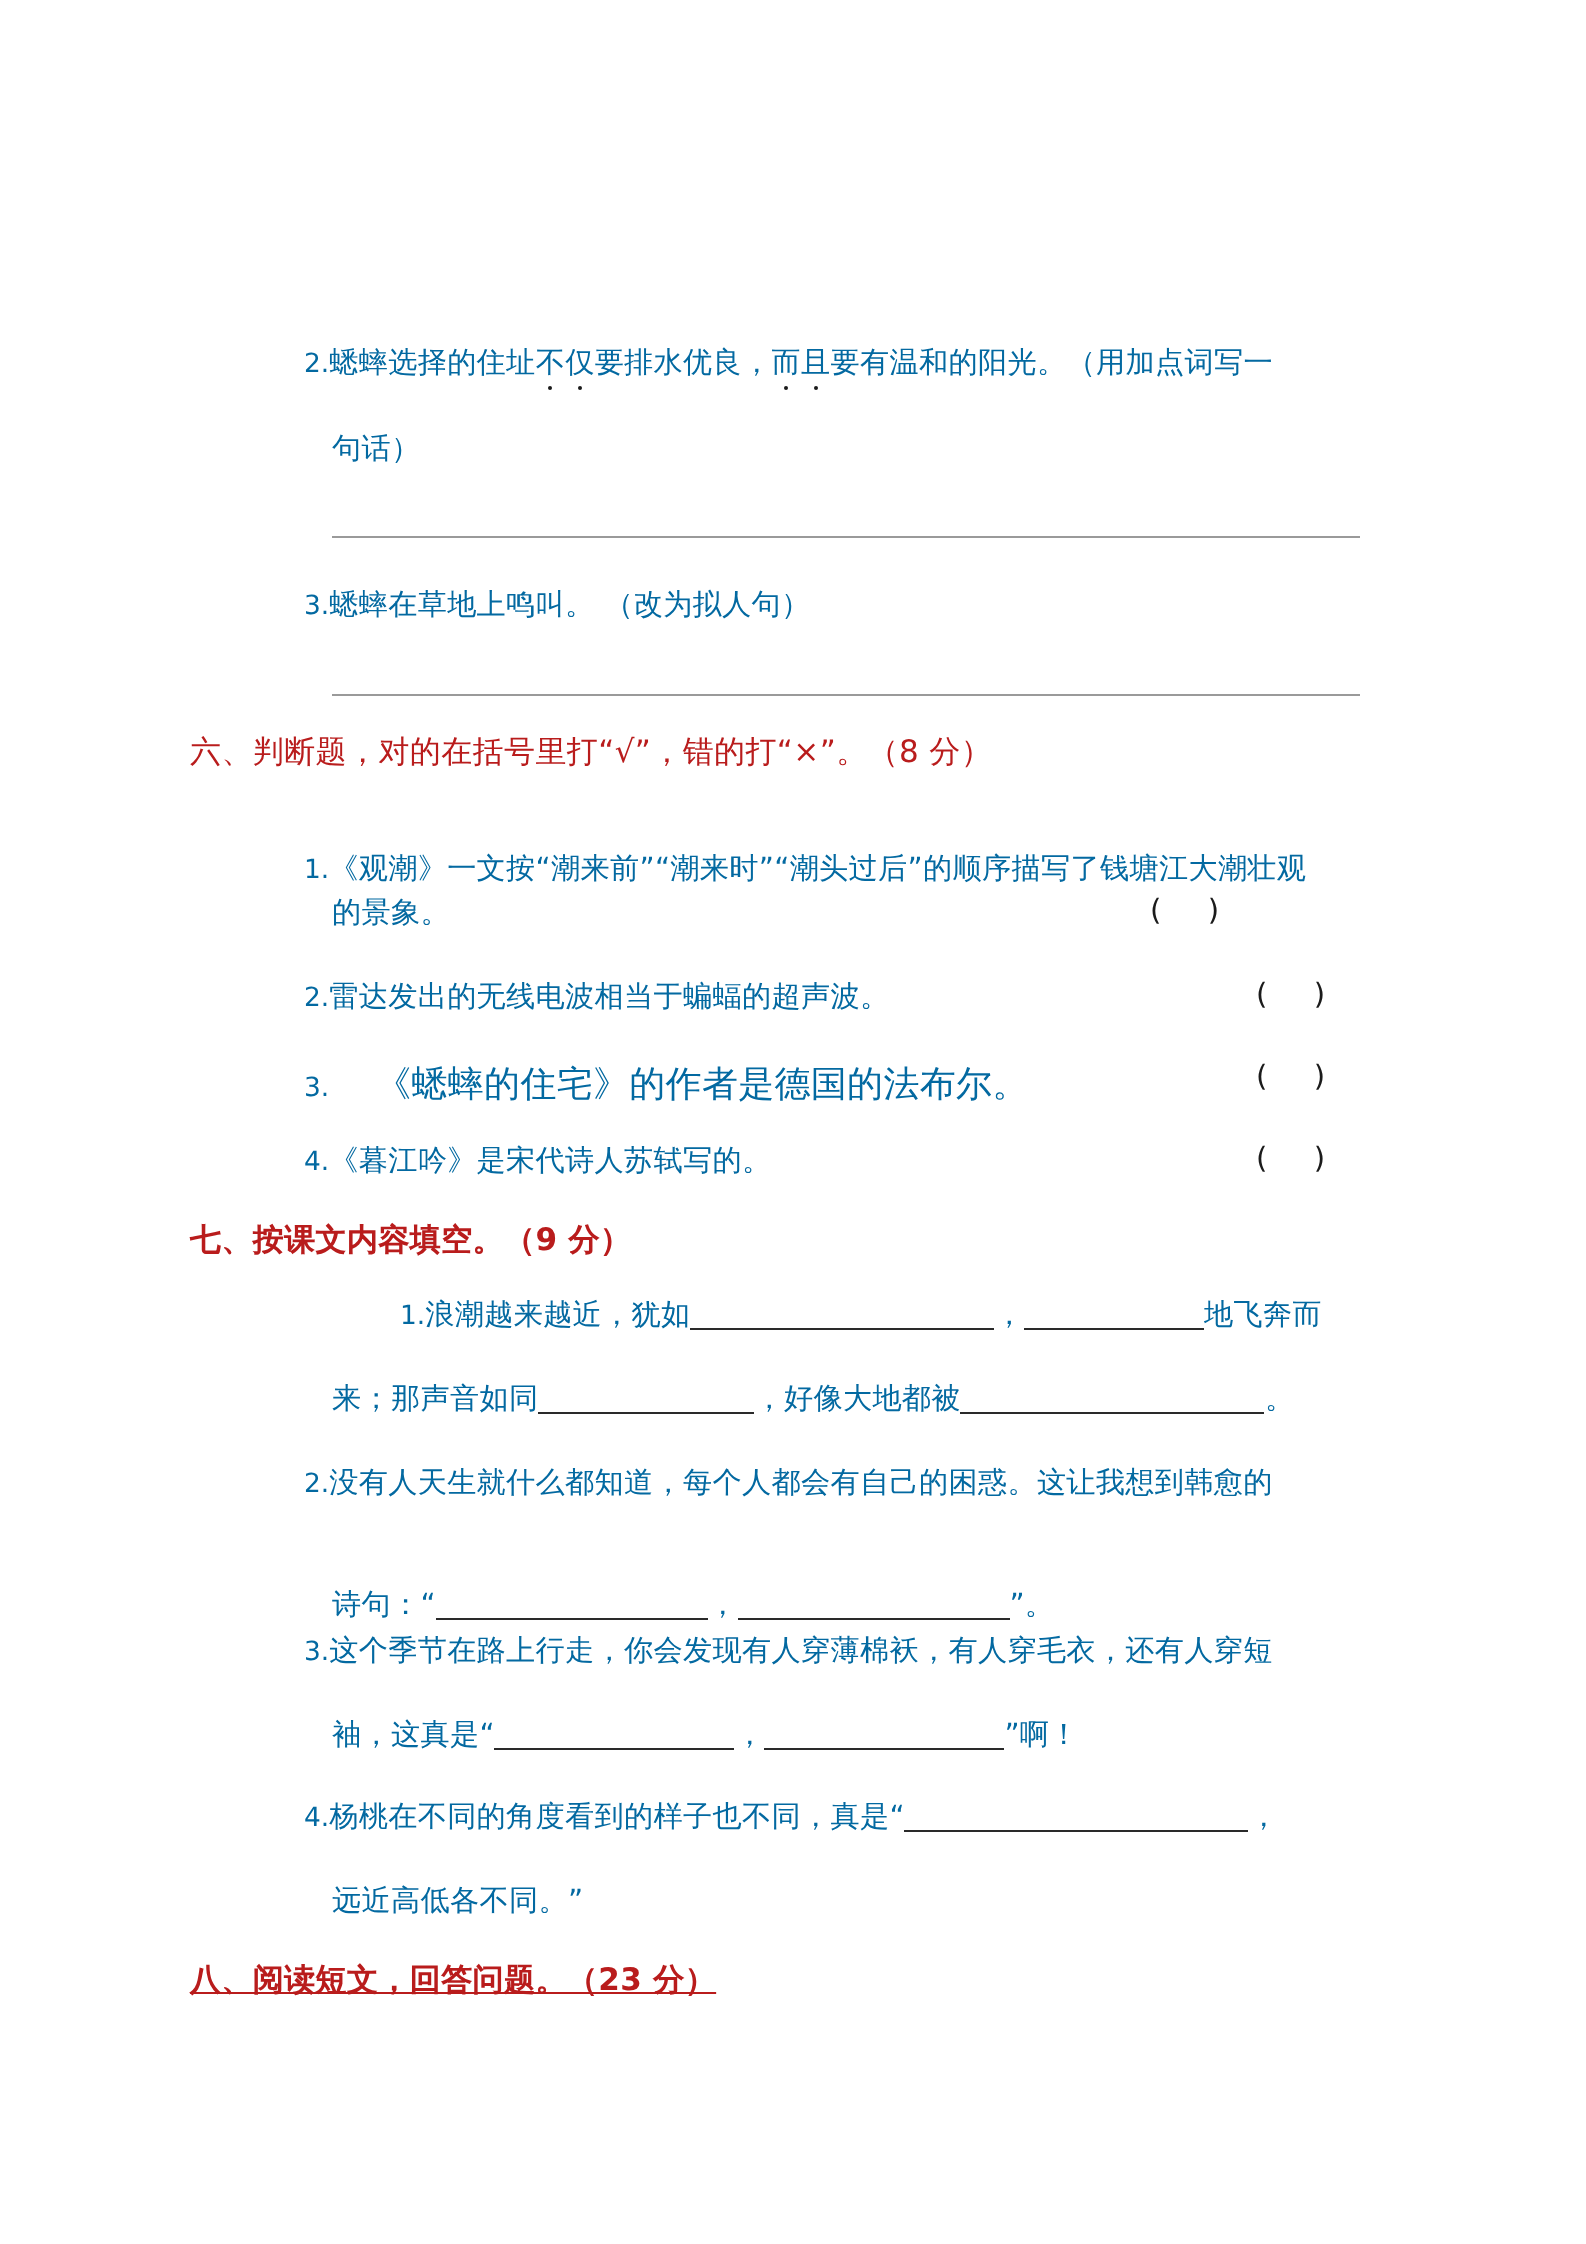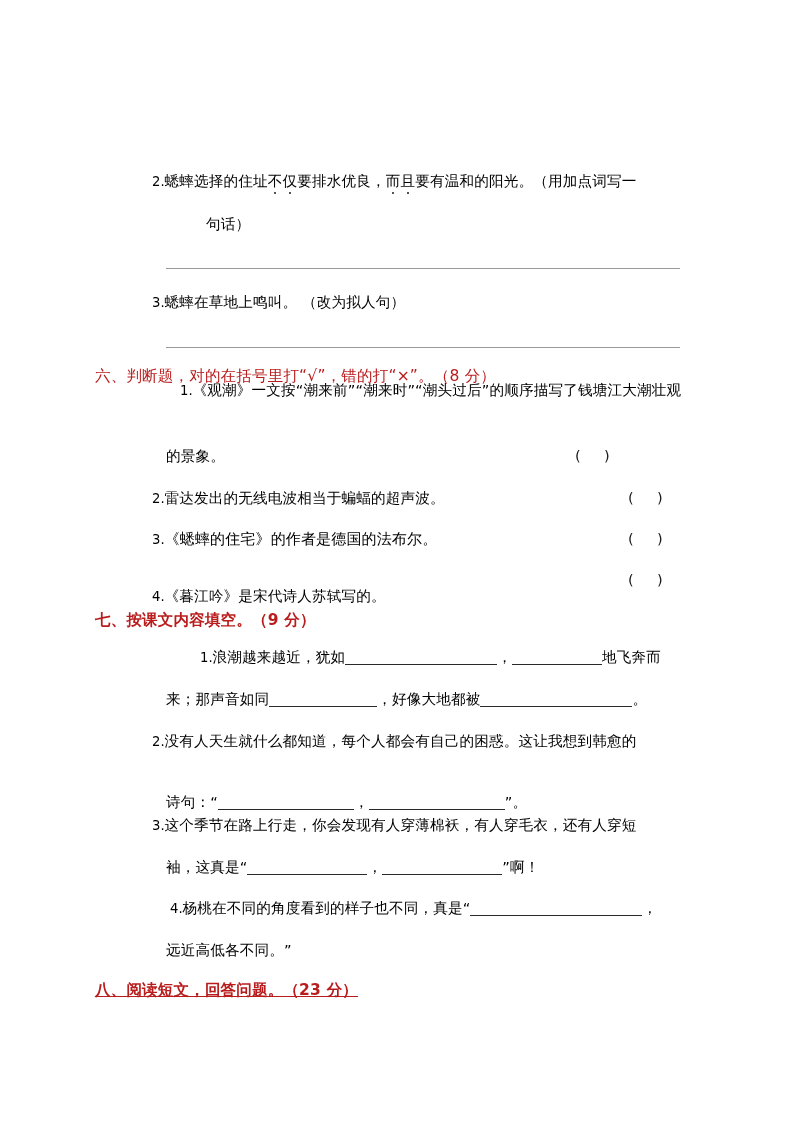--- a/index.html
+++ b/index.html
@@ -30,21 +30,21 @@
     letter-spacing: .2px;
     white-space: nowrap;
     color: #b91c1c;
   }
   .section-head.bold { font-weight: 700; }
 
   .qline {
     position: absolute;
     font-size: 14.6px;
     white-space: nowrap;
-    color: #000000;
+    color: #0369a1;
     letter-spacing: .15px;
   }
   .qline.num { left: 152px; }
   .qline.cont { left: 166px; }
   .qline.small-num { font-size: 13.2px; }
 
   .numlabel {
     font-size: 13.2px;
     letter-spacing: 0;
   }
@@ -92,49 +92,49 @@
 </style>
 </head>
 <body>
 
 <div class="page">
 
   <div class="qline num" style="top:172px;">
     <span class="numlabel">2.</span><span>蟋蟀选择的住址</span><span class="emph-wrap"><span class="dotted">不</span><span class="dotted">仅</span></span><span>要排水优良，</span><span class="emph-wrap"><span class="dotted">而</span><span class="dotted">且</span></span><span>要有温和的阳光。（用加点词写一</span>
   </div>
 
-  <div class="qline cont" style="top:215px;margin-left:40px;">句话）</div>
+  <div class="qline cont" style="top:215px;">句话）</div>
 
   <div class="answer-rule" style="top:268px;"></div>
 
   <div class="qline num" style="top:293px;">
     <span class="numlabel">3.</span><span>蟋蟀在草地上鸣叫。 （改为拟人句）</span>
   </div>
 
   <div class="answer-rule" style="top:347px;"></div>
 
   <div class="section-head" style="top:366px;">六、判断题，对的在括号里打“√”，错的打“×”。（8 分）</div>
 
-  <div class="qline num small-num" style="top:381px;margin-left:28px;">
+  <div class="qline num small-num" style="top:425px;">
     <span class="numlabel">1.</span><span style="font-size:14.6px;">《观潮》一文按“潮来前”“潮来时”“潮头过后”的顺序描写了钱塘江大潮壮观</span>
   </div>
   <div class="qline cont" style="top:447px;">的景象。</div>
   <div class="paren" style="left:575px; top:447px;">(     )</div>
 
   <div class="qline num small-num" style="top:489px;">
     <span class="numlabel">2.</span><span style="font-size:14.6px;text-align:right;">雷达发出的无线电波相当于蝙蝠的超声波。</span>
   </div>
   <div class="paren" style="left:628px; top:489px;">(     )</div>
 
   <div class="qline num small-num" style="top:530px;">
-    <span class="numlabel">3.</span><span style="font-size:15px;">《蟋蟀的住宅》的作者是德国的法布尔。</span>
+    <span class="numlabel">3.</span><span style="font-size:18px;margin-left:23px;">《蟋蟀的住宅》的作者是德国的法布尔。</span>
   </div>
   <div class="paren" style="left:628px; top:530px;">(     )</div>
 
-  <div class="qline num small-num" style="top:571px;margin-top:16px;">
+  <div class="qline num small-num" style="top:571px;">
     <span class="numlabel">4.</span><span style="font-size:14.6px;">《暮江吟》是宋代诗人苏轼写的。</span>
   </div>
   <div class="paren" style="left:628px; top:571px;">(     )</div>
 
   <div class="section-head bold" style="top:610px;">七、按课文内容填空。（9 分）</div>
 
   <div class="qline num" style="top:648px;margin-left:48px;">
     <span class="numlabel">1.</span><span>浪潮越来越近，犹如</span><span class="blank" style="width: 152px;"></span><span>，</span><span class="blank" style="width: 90px;"></span><span>地飞奔而</span>
   </div>
   <div class="qline cont" style="top:690px;">
@@ -148,20 +148,20 @@
     <span>诗句：“</span><span class="blank" style="width: 136px;"></span><span>，</span><span class="blank" style="width: 136px;"></span><span>”。</span>
   </div>
 
   <div class="qline num" style="top:816px;">
     <span class="numlabel">3.</span><span>这个季节在路上行走，你会发现有人穿薄棉袄，有人穿毛衣，还有人穿短</span>
   </div>
   <div class="qline cont" style="top:858px;">
     <span>袖，这真是“</span><span class="blank" style="width: 120px;"></span><span>，</span><span class="blank" style="width: 120px;"></span><span>”啊！</span>
   </div>
 
-  <div class="qline num" style="top:899px;margin-left:18px;">
+  <div class="qline num" style="top:899px;">
     <span class="numlabel">4.</span><span>杨桃在不同的角度看到的样子也不同，真是“</span><span class="blank" style="width: 172px;"></span><span>，</span>
   </div>
   <div class="qline cont" style="top:941px;">远近高低各不同。”</div>
 
   <div class="section-head bold" style="top:980px;text-decoration:underline;">八、阅读短文，回答问题。（23 分）</div>
 
 </div>
 
 </body></html>

